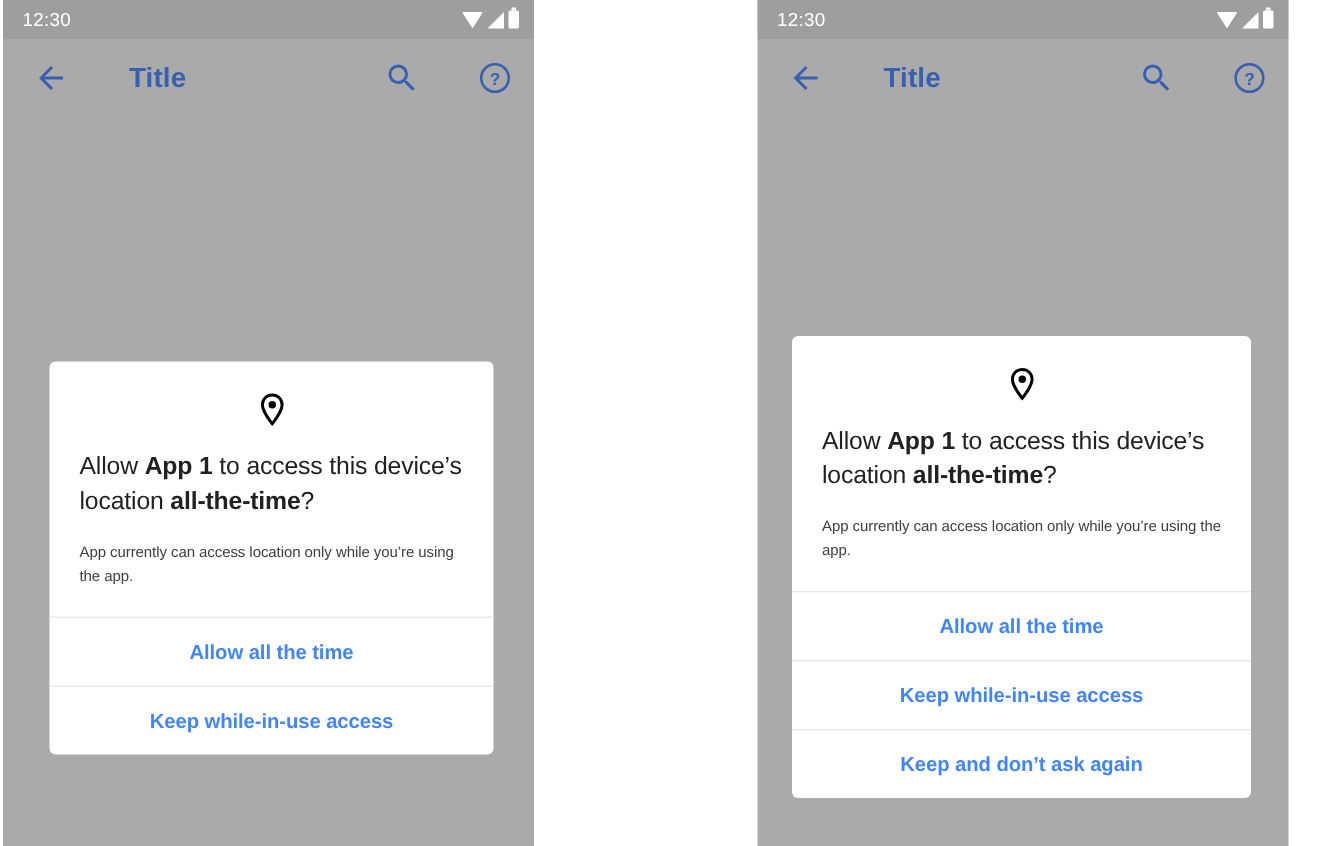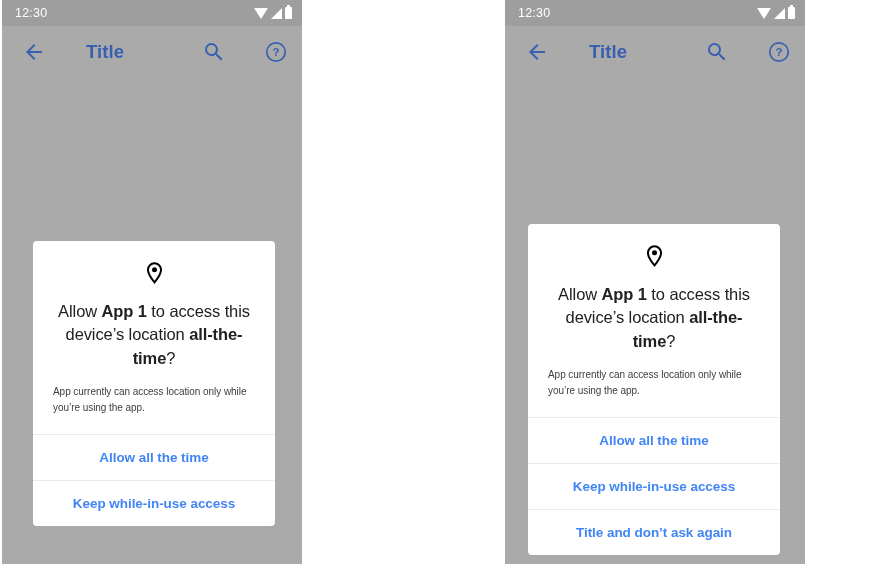--- a/index.html
+++ b/index.html
@@ -12,21 +12,21 @@
     height: 564px;
     position: relative;
     overflow: hidden;
     font-family: "Liberation Sans", sans-serif;
     -webkit-font-smoothing: antialiased;
   }
 
   .phone {
     position: absolute;
     top: 0;
-    width: 300px;
+    width: 354px;
     height: 564px;
     background: #aaaaaa;
     overflow: hidden;
   }
   #phone-1 { left: 2px; }
   #phone-2 { left: 505px; }
 
   
   .status-bar {
     height: 26px;
@@ -110,21 +110,21 @@
 
   .dlg-body {
     padding: 20px 20px 18px 20px;
   }
   .dlg-icon-wrap {
     display: flex;
     justify-content: center;
     margin-bottom: 14px;
   }
   .dlg-headline {
-    text-align: center;
+    text-align: left;
     color: #202124;
     font-size: 16.5px;
     line-height: 1.42;
     font-weight: 600;
     letter-spacing: -.1px;
     margin: 0 0 14px 0;
   }
   .dlg-headline b { font-weight: 800; }
   .dlg-headline .reg { font-weight: 500; }
   .dlg-text {
@@ -247,17 +247,17 @@
           <path d="M12 2.2c-3.5 0-6.3 2.8-6.3 6.3 0 4.4 6.3 12.1 6.3 12.1s6.3-7.7 6.3-12.1c0-3.5-2.8-6.3-6.3-6.3z" fill="none" stroke="#000000" stroke-width="1.9"></path>
           <circle cx="12" cy="8.5" r="2.4" fill="#000000"></circle>
         </svg>
       </div>
       <div class="dlg-headline"><span class="reg">Allow </span><b>App 1</b><span class="reg"> to access this device’s location </span><b>all-the-time</b><span class="reg">?</span></div>
       <p class="dlg-text">App currently can access location only while you’re using the app.</p>
     </div>
     <div class="dlg-actions">
       <button class="dlg-action">Allow all the time</button>
       <button class="dlg-action">Keep while-in-use access</button>
-      <button class="dlg-action">Title and don’t ask again</button>
+      <button class="dlg-action">Keep and don’t ask again</button>
     </div>
   </div>
 
 </div>
 
 </body></html>

